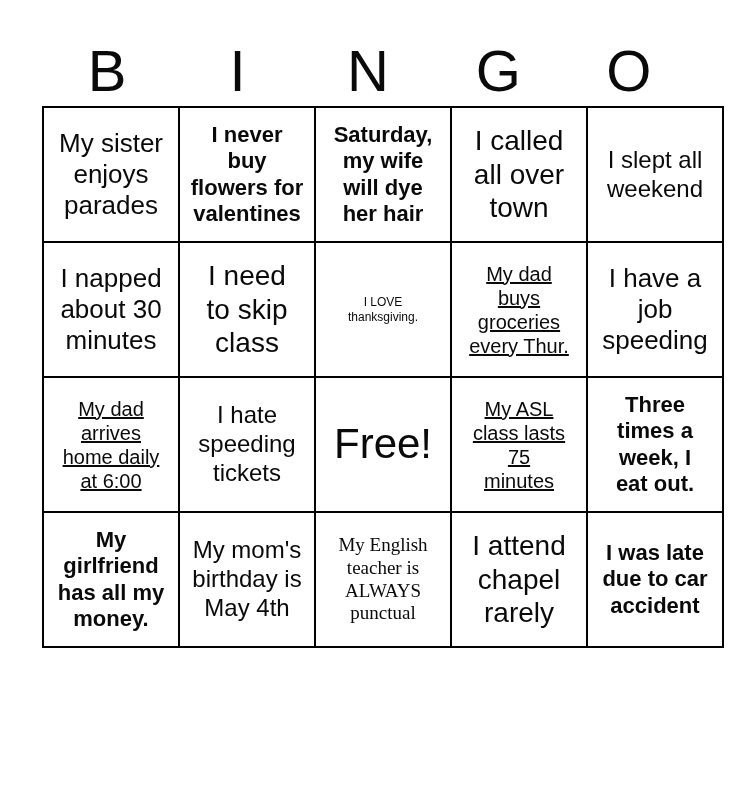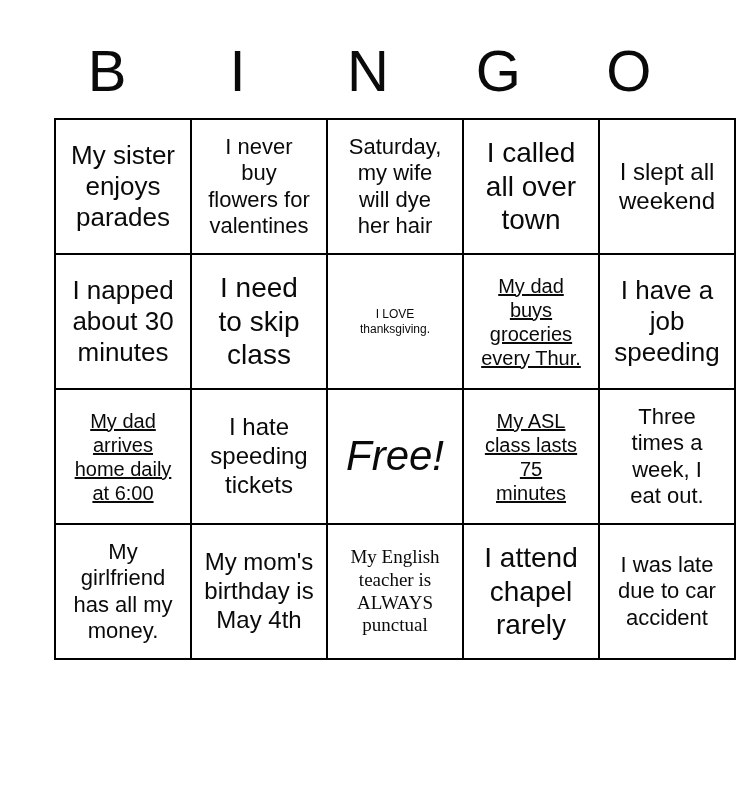--- a/index.html
+++ b/index.html
@@ -28,43 +28,43 @@
     text-align: center;
     font-size: 58px;
     line-height: 70px;
     font-weight: 400;
     color: #0a0a0a;
   }
   table.bingo-grid {
     border-collapse: collapse;
     table-layout: fixed;
     width: 652px;
-    margin: 12px;
+    margin: 0;
     border-radius: 22px;
   }
   table.bingo-grid td {
     border: 2px solid #000000;
     width: 130px;
     height: 129px;
     text-align: center;
     vertical-align: middle;
     padding: 2px;
     white-space: pre-line;
     line-height: 1.2;
     color: #0a0a0a;
     overflow: hidden;
   }
   .fs16 { font-size: 12px; line-height: 1.25; }
   .fs19 { font-size: 19px; font-family: Liberation Serif, serif; }
   .fs20 { font-size: 20px; text-decoration: underline; }
-  .fs22 { font-size: 22px; }
+  .fs22 { font-size: 22px; font-weight: bold; }
   .fs24 { font-size: 24px; }
   .fs26 { font-size: 26px; }
   .fs28 { font-size: 28px; }
-  .fs42 { font-size: 42px; font-style: italic; }
+  .fs42 { font-size: 42px; }
 </style>
 </head>
 <body>
 
 <div class="card">
 
   <div class="title-row">
     <div class="title-letter">B</div>
     <div class="title-letter">I</div>
     <div class="title-letter">N</div>

